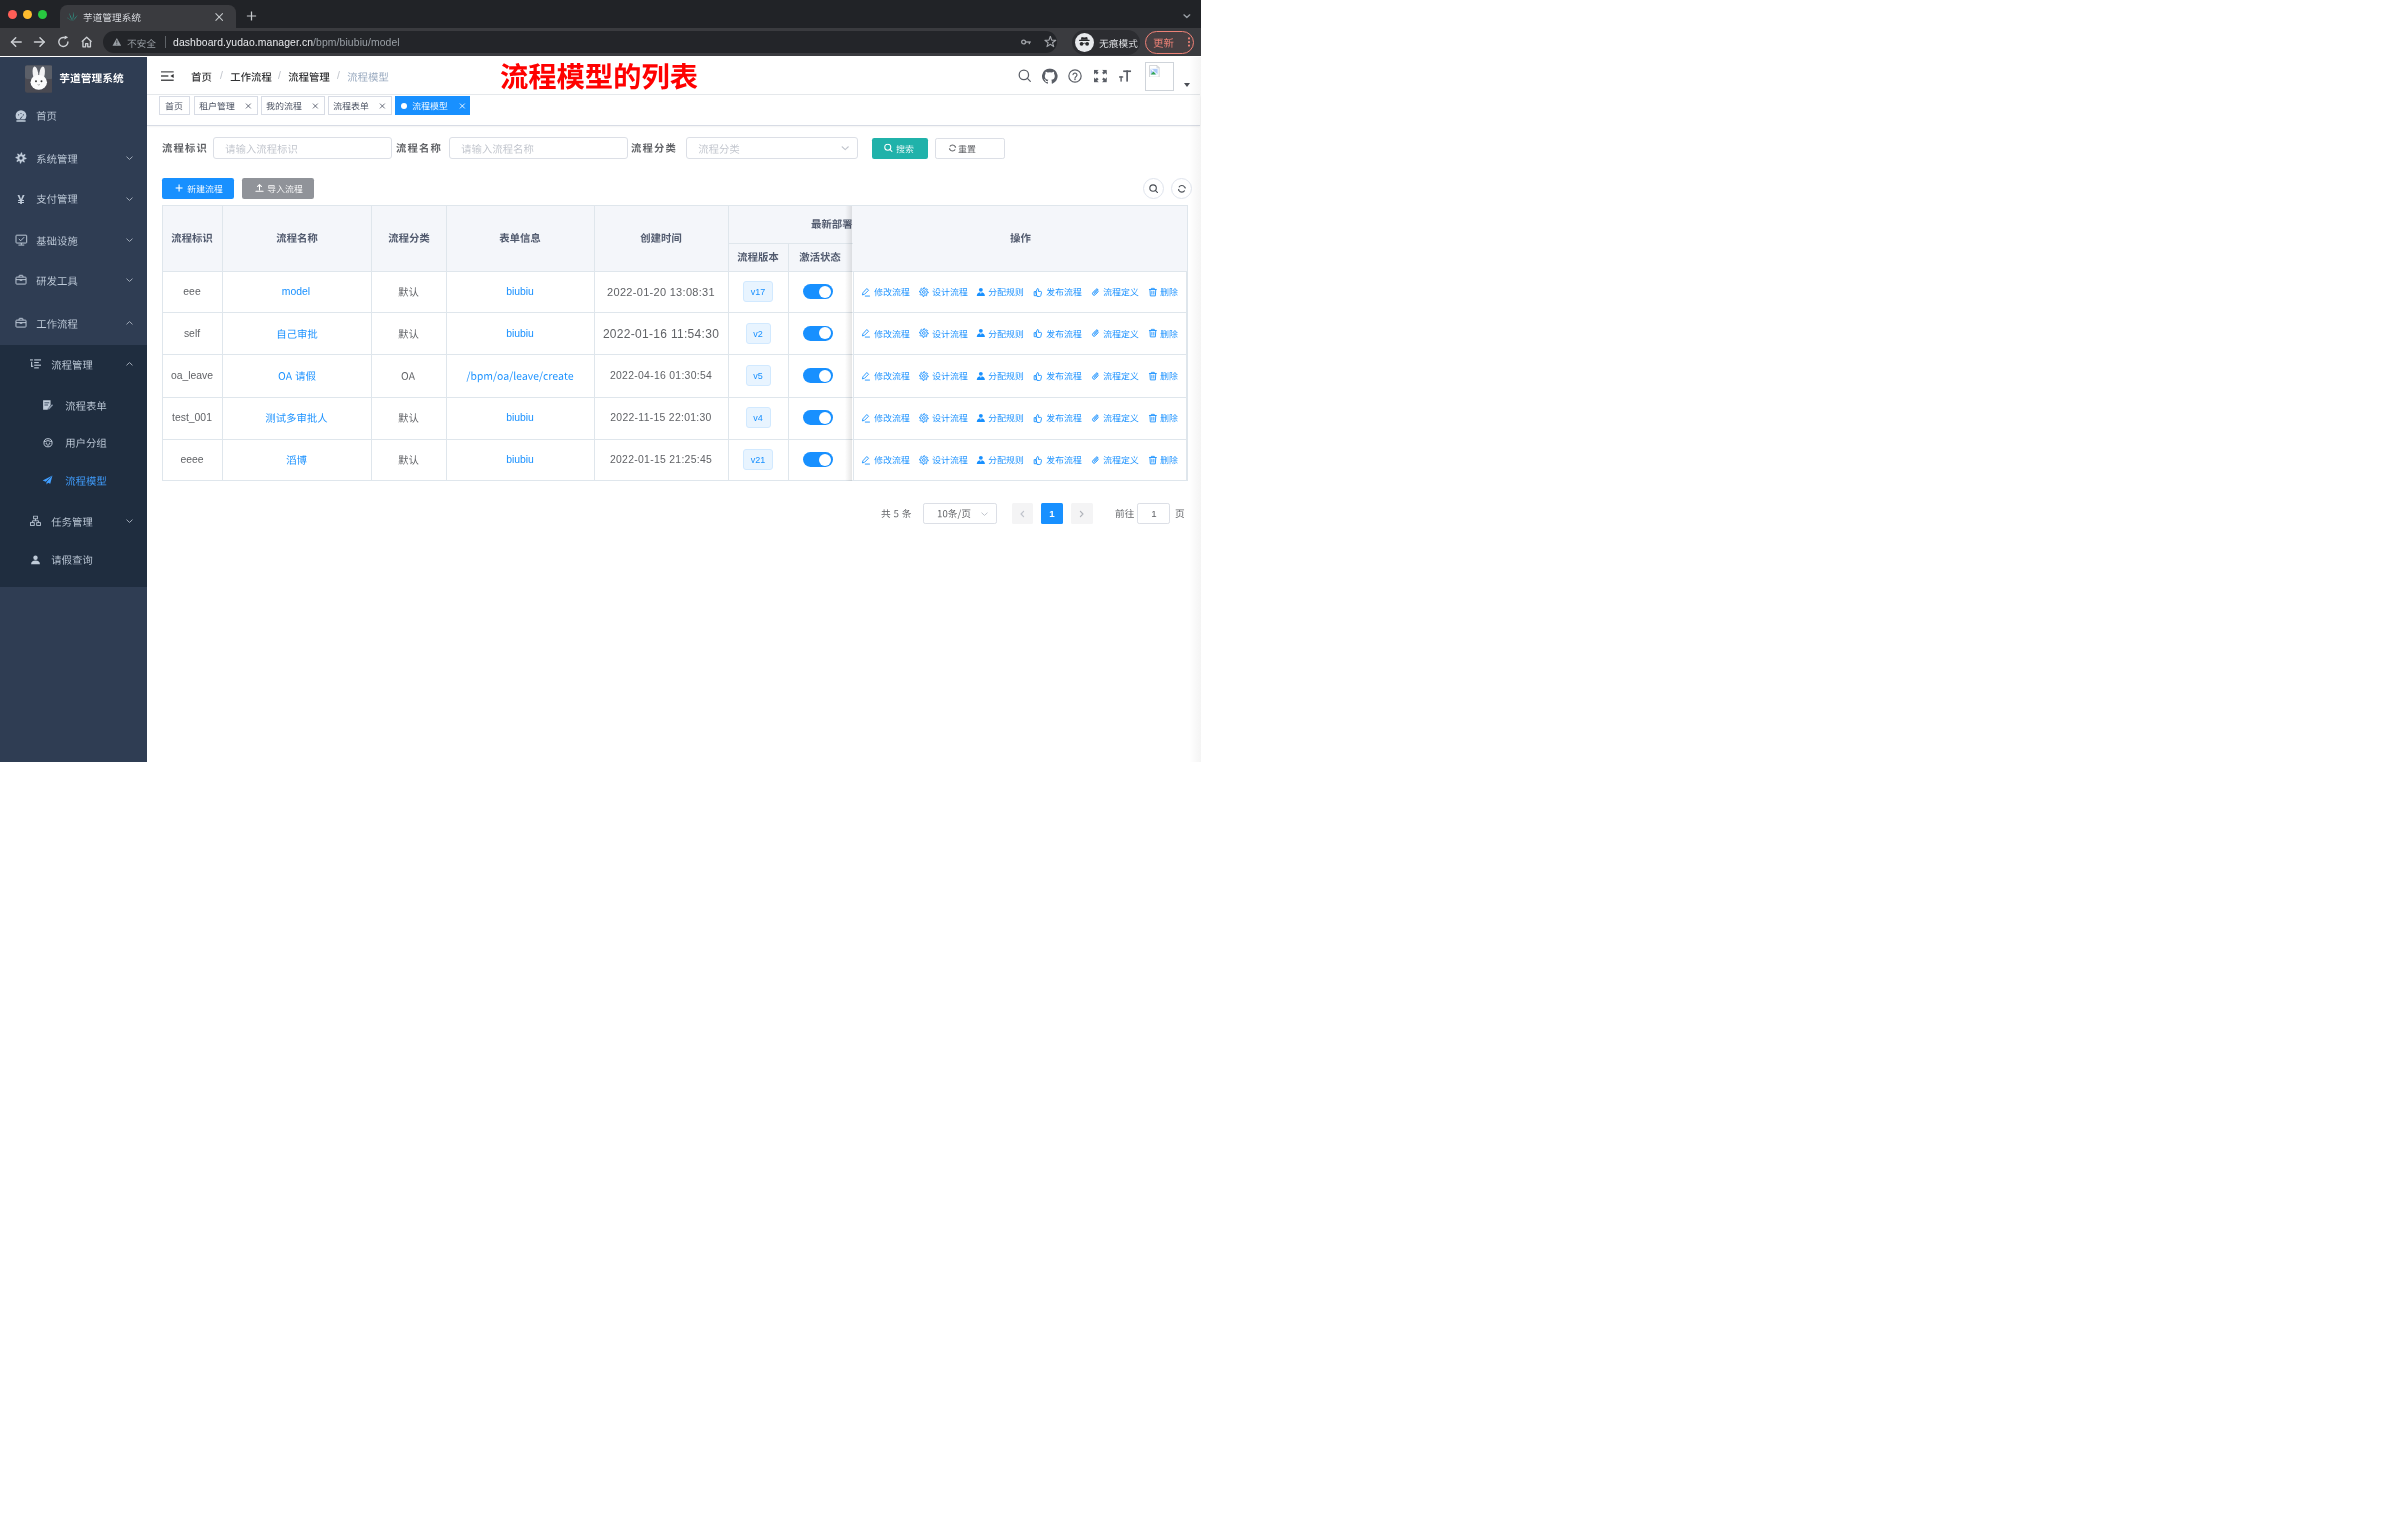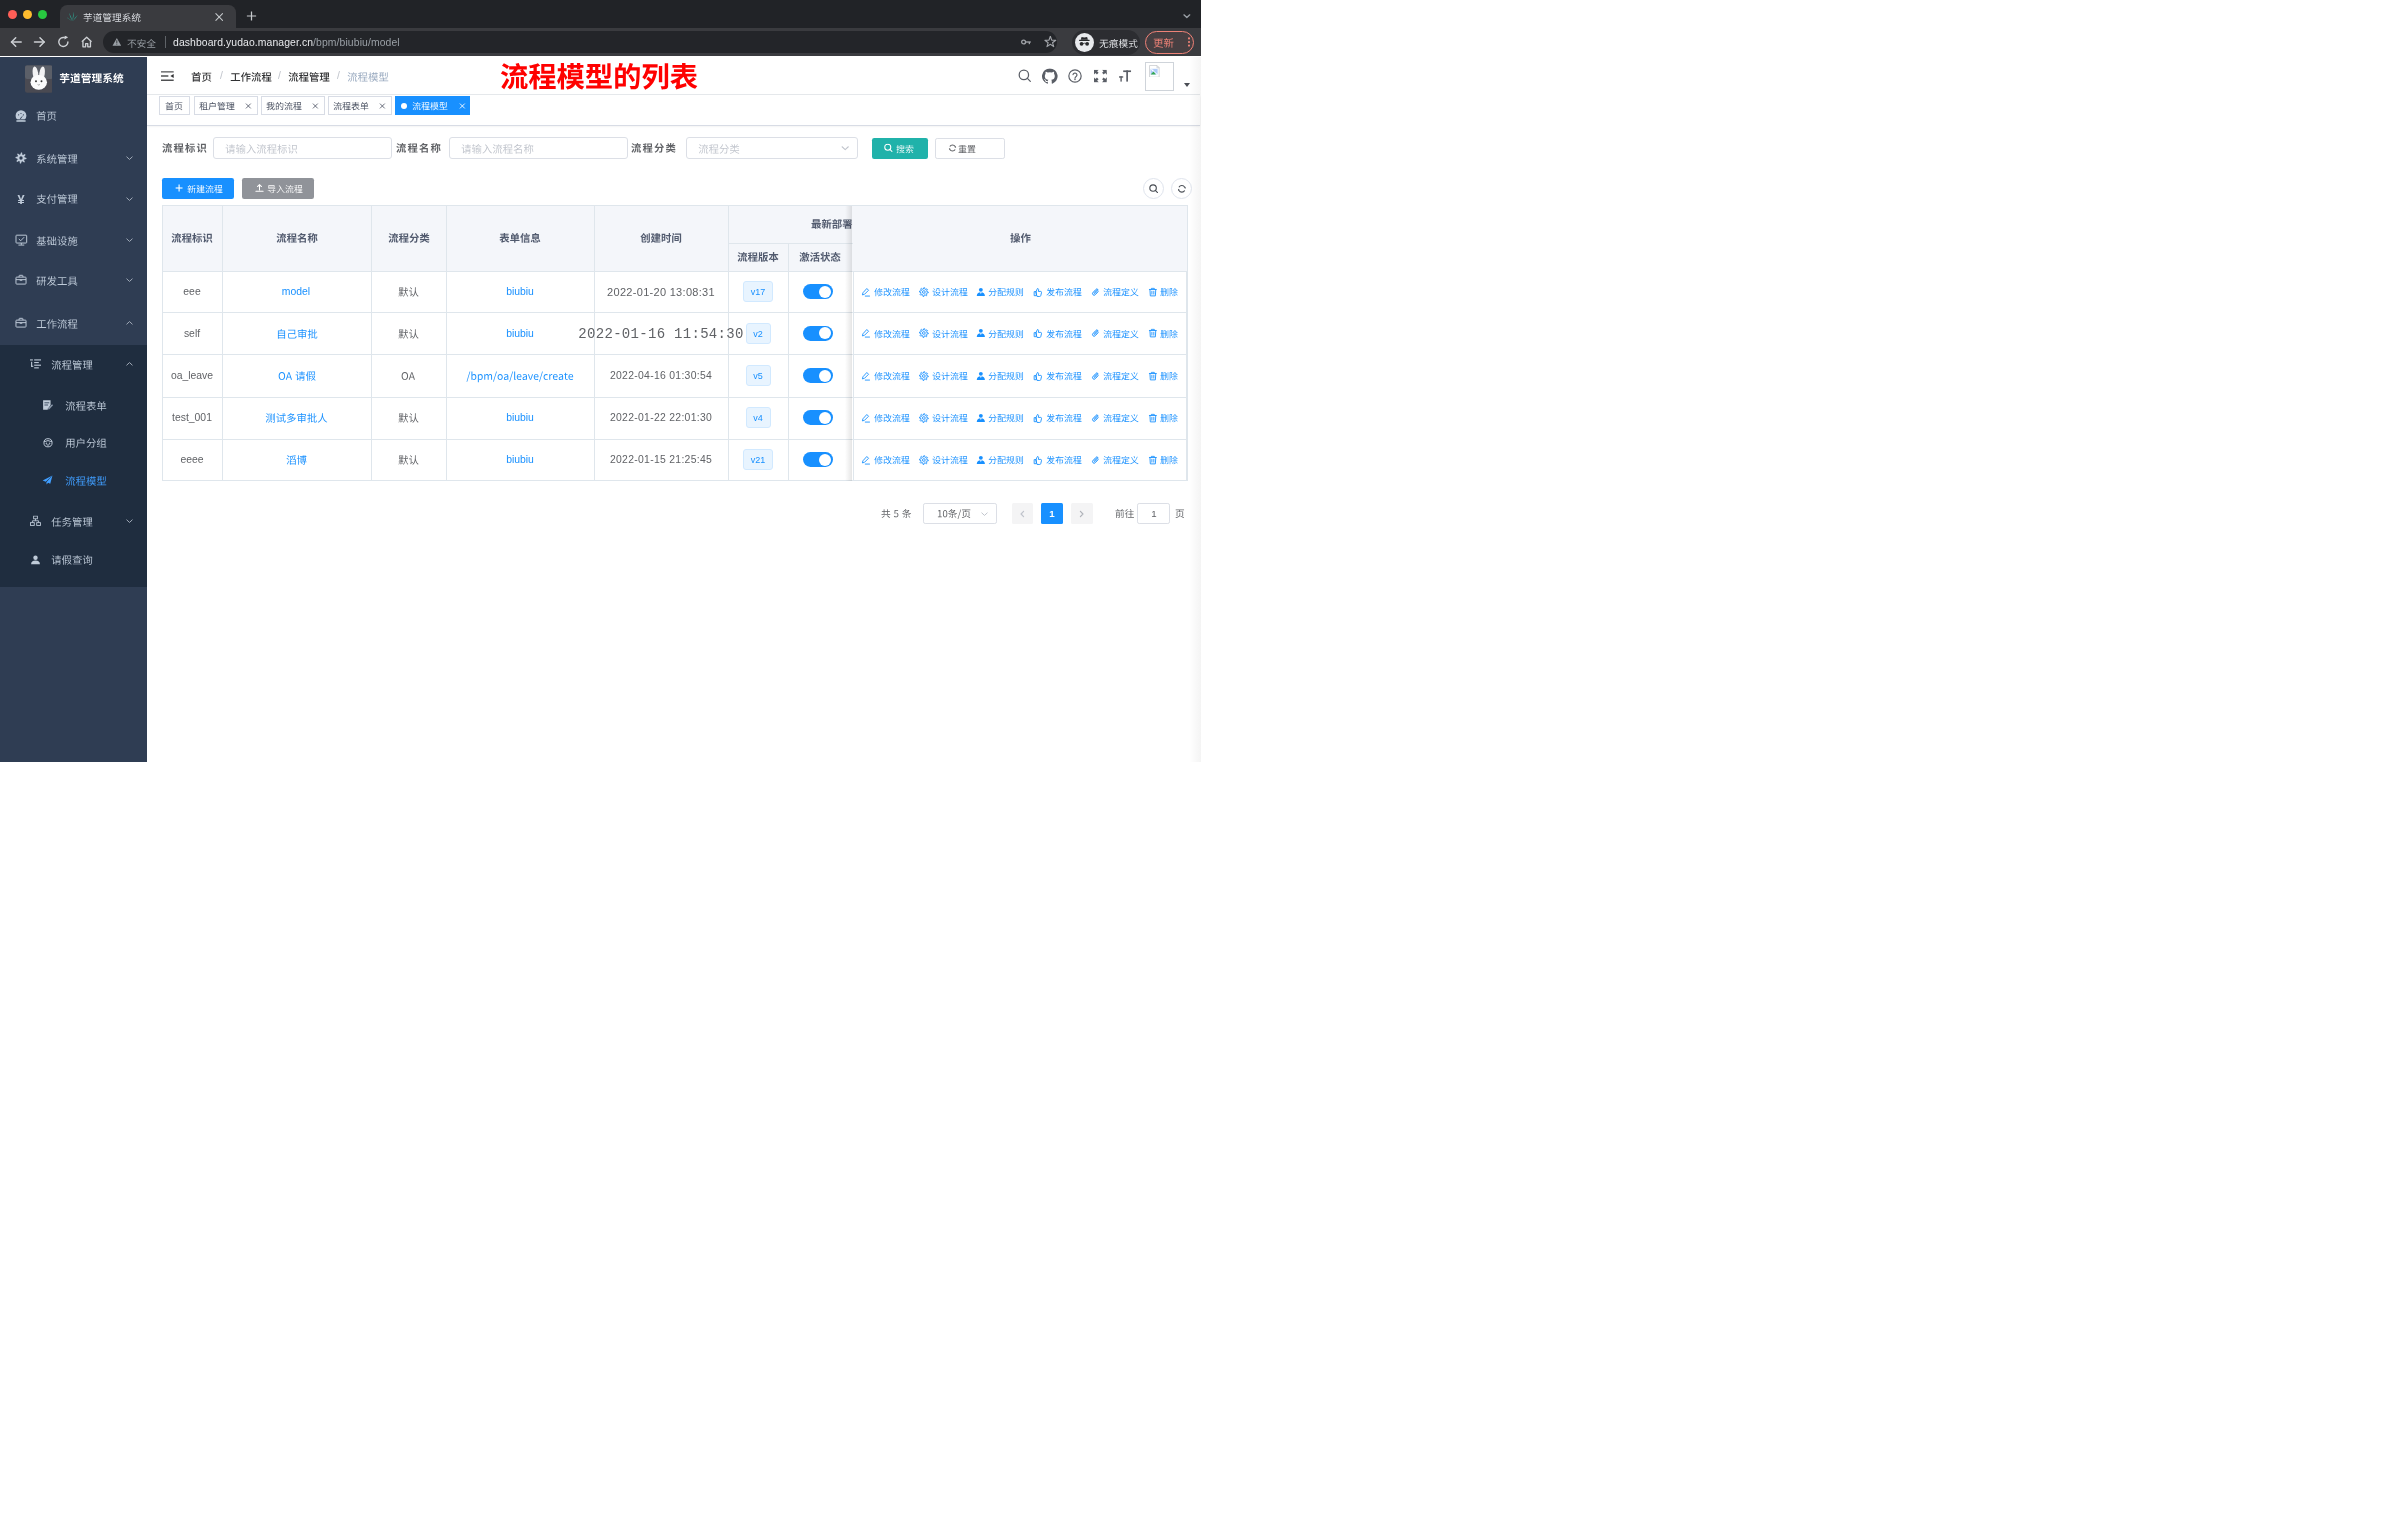--- a/index.html
+++ b/index.html
@@ -1180,21 +1180,21 @@
     </div>
     <div style="position:absolute;left:398px;top:328px;line-height:0">
       <svg class="" width="21" height="13.5" viewBox="0 0 28.0 18.2">
         <g fill="#606266" transform="translate(0,13.30) scale(0.014000,-0.014000)">
           <use href="#g105w400" x="0"></use>
           <use href="#g106w400" x="1000"></use>
         </g>
       </svg>
     </div>
     <div style="position:absolute;left:520px;top:326px;height:15.6px;display:flex;align-items:center;font-family:'Liberation Sans',sans-serif;font-size:10.4px;color:#1890ff;transform:translateX(-50%);white-space:pre">biubiu</div>
-    <div style="position:absolute;left:661px;top:326px;height:15.6px;display:flex;align-items:center;font-family:Liberation Mono, monospace;font-size:14px;color:#606266;transform:translateX(-50%);letter-spacing:0.3px;white-space:pre">2022-01-16 11:54:30</div>
+    <div style="position:absolute;left:661px;top:326px;height:15.6px;display:flex;align-items:center;font-family:Liberation Sans, sans-serif;font-size:12px;color:#606266;transform:translateX(-50%);letter-spacing:0.3px;white-space:pre">2022-01-16 11:54:30</div>
     <div style="position:absolute;left:746px;top:323px;width:24.6px;height:21px;background:#e8f4ff;border:0.7px solid #d1e9ff;border-radius:3px"></div>
     <div style="position:absolute;left:758px;top:327px;height:13.4px;display:flex;align-items:center;font-family:'Liberation Sans',sans-serif;font-size:9px;color:#1890ff;transform:translateX(-50%);white-space:pre">v2</div>
     <div style="position:absolute;left:803px;top:326px;width:30px;height:15px;border-radius:7.4px;background:#1890ff"></div>
     <div style="position:absolute;left:819px;top:327px;width:12px;height:12px;border-radius:50%;background:#fff"></div>
     <div style="position:absolute;left:861px;top:333px;transform:translateY(-50%);line-height:0">
       <svg width="9.7" height="9.7" viewBox="0 0 13 13" class="">
         <g fill="none" stroke="#1890ff" stroke-width="1.2" stroke-linejoin="round">
           <path d="M 7.8 1.8200000000000003 L 10.14 4.16 L 4.68 9.62 L 1.8200000000000003 10.4 L 2.6 7.539999999999999 Z"></path>
           <line x1="5.2" y1="11.96" x2="11.96" y2="11.96"></line>
         </g>
@@ -1463,21 +1463,21 @@
     </div>
     <div style="position:absolute;left:398px;top:412px;line-height:0">
       <svg class="" width="21" height="13.5" viewBox="0 0 28.0 18.2">
         <g fill="#606266" transform="translate(0,13.30) scale(0.014000,-0.014000)">
           <use href="#g105w400" x="0"></use>
           <use href="#g106w400" x="1000"></use>
         </g>
       </svg>
     </div>
     <div style="position:absolute;left:520px;top:410px;height:15.6px;display:flex;align-items:center;font-family:'Liberation Sans',sans-serif;font-size:10.4px;color:#1890ff;transform:translateX(-50%);white-space:pre">biubiu</div>
-    <div style="position:absolute;left:661px;top:410px;height:15.6px;display:flex;align-items:center;font-family:'Liberation Sans',sans-serif;font-size:10.4px;color:#606266;transform:translateX(-50%);letter-spacing:0.3px;white-space:pre">2022-01-22 22:01:30</div>
+    <div style="position:absolute;left:661px;top:410px;height:15.6px;display:flex;align-items:center;font-family:'Liberation Sans',sans-serif;font-size:10.4px;color:#606266;transform:translateX(-50%);letter-spacing:0.3px;white-space:pre">2022-11-15 22:01:30</div>
     <div style="position:absolute;left:746px;top:407px;width:24.6px;height:21px;background:#e8f4ff;border:0.7px solid #d1e9ff;border-radius:3px"></div>
     <div style="position:absolute;left:758px;top:411px;height:13.4px;display:flex;align-items:center;font-family:'Liberation Sans',sans-serif;font-size:9px;color:#1890ff;transform:translateX(-50%);white-space:pre">v4</div>
     <div style="position:absolute;left:803px;top:410px;width:30px;height:15px;border-radius:7.4px;background:#1890ff"></div>
     <div style="position:absolute;left:819px;top:412px;width:12px;height:12px;border-radius:50%;background:#fff"></div>
     <div style="position:absolute;left:861px;top:418px;transform:translateY(-50%);line-height:0">
       <svg width="9.7" height="9.7" viewBox="0 0 13 13" class="">
         <g fill="none" stroke="#1890ff" stroke-width="1.2" stroke-linejoin="round">
           <path d="M 7.8 1.8200000000000003 L 10.14 4.16 L 4.68 9.62 L 1.8200000000000003 10.4 L 2.6 7.539999999999999 Z"></path>
           <line x1="5.2" y1="11.96" x2="11.96" y2="11.96"></line>
         </g>

